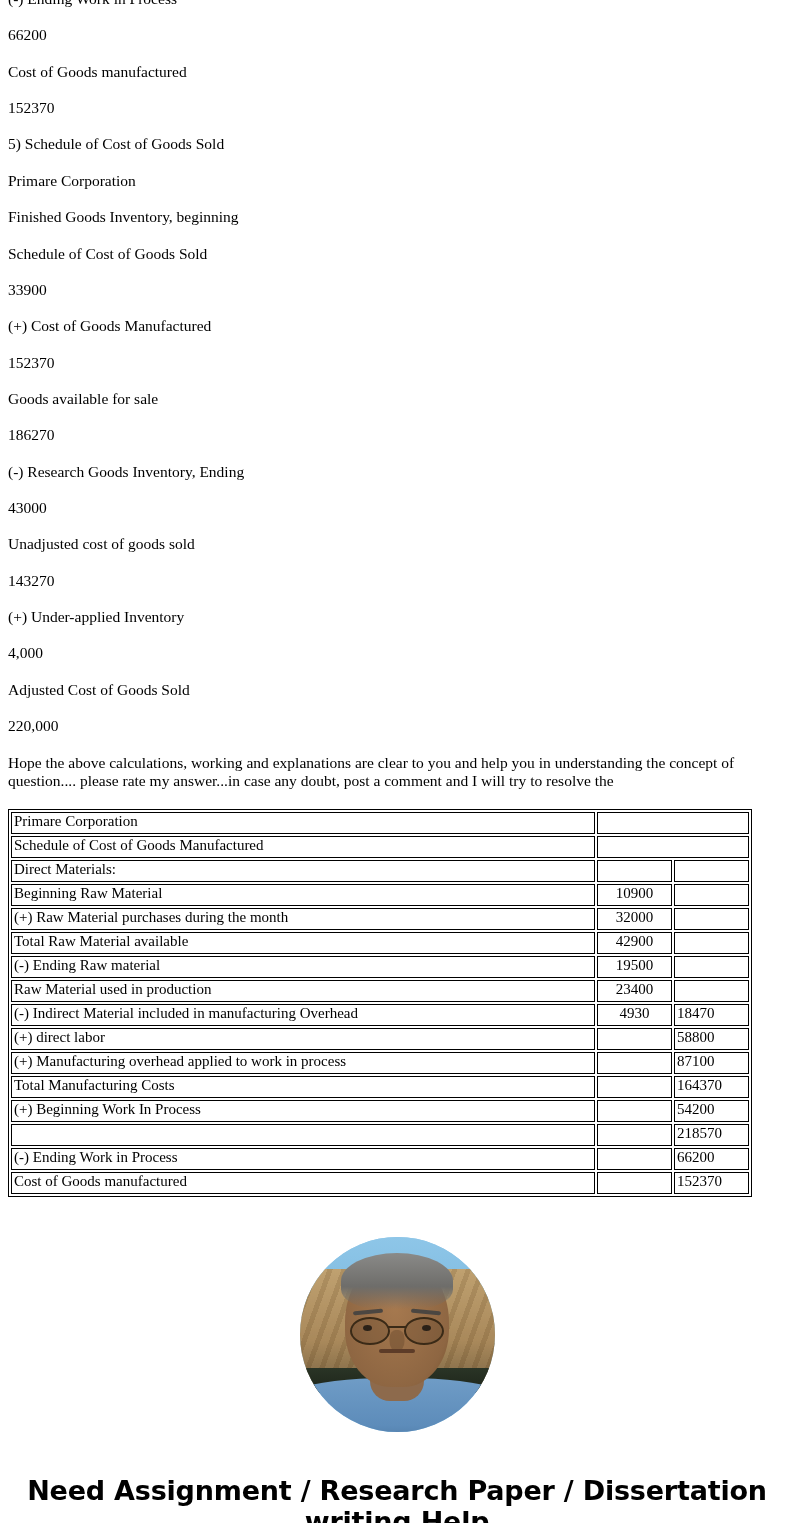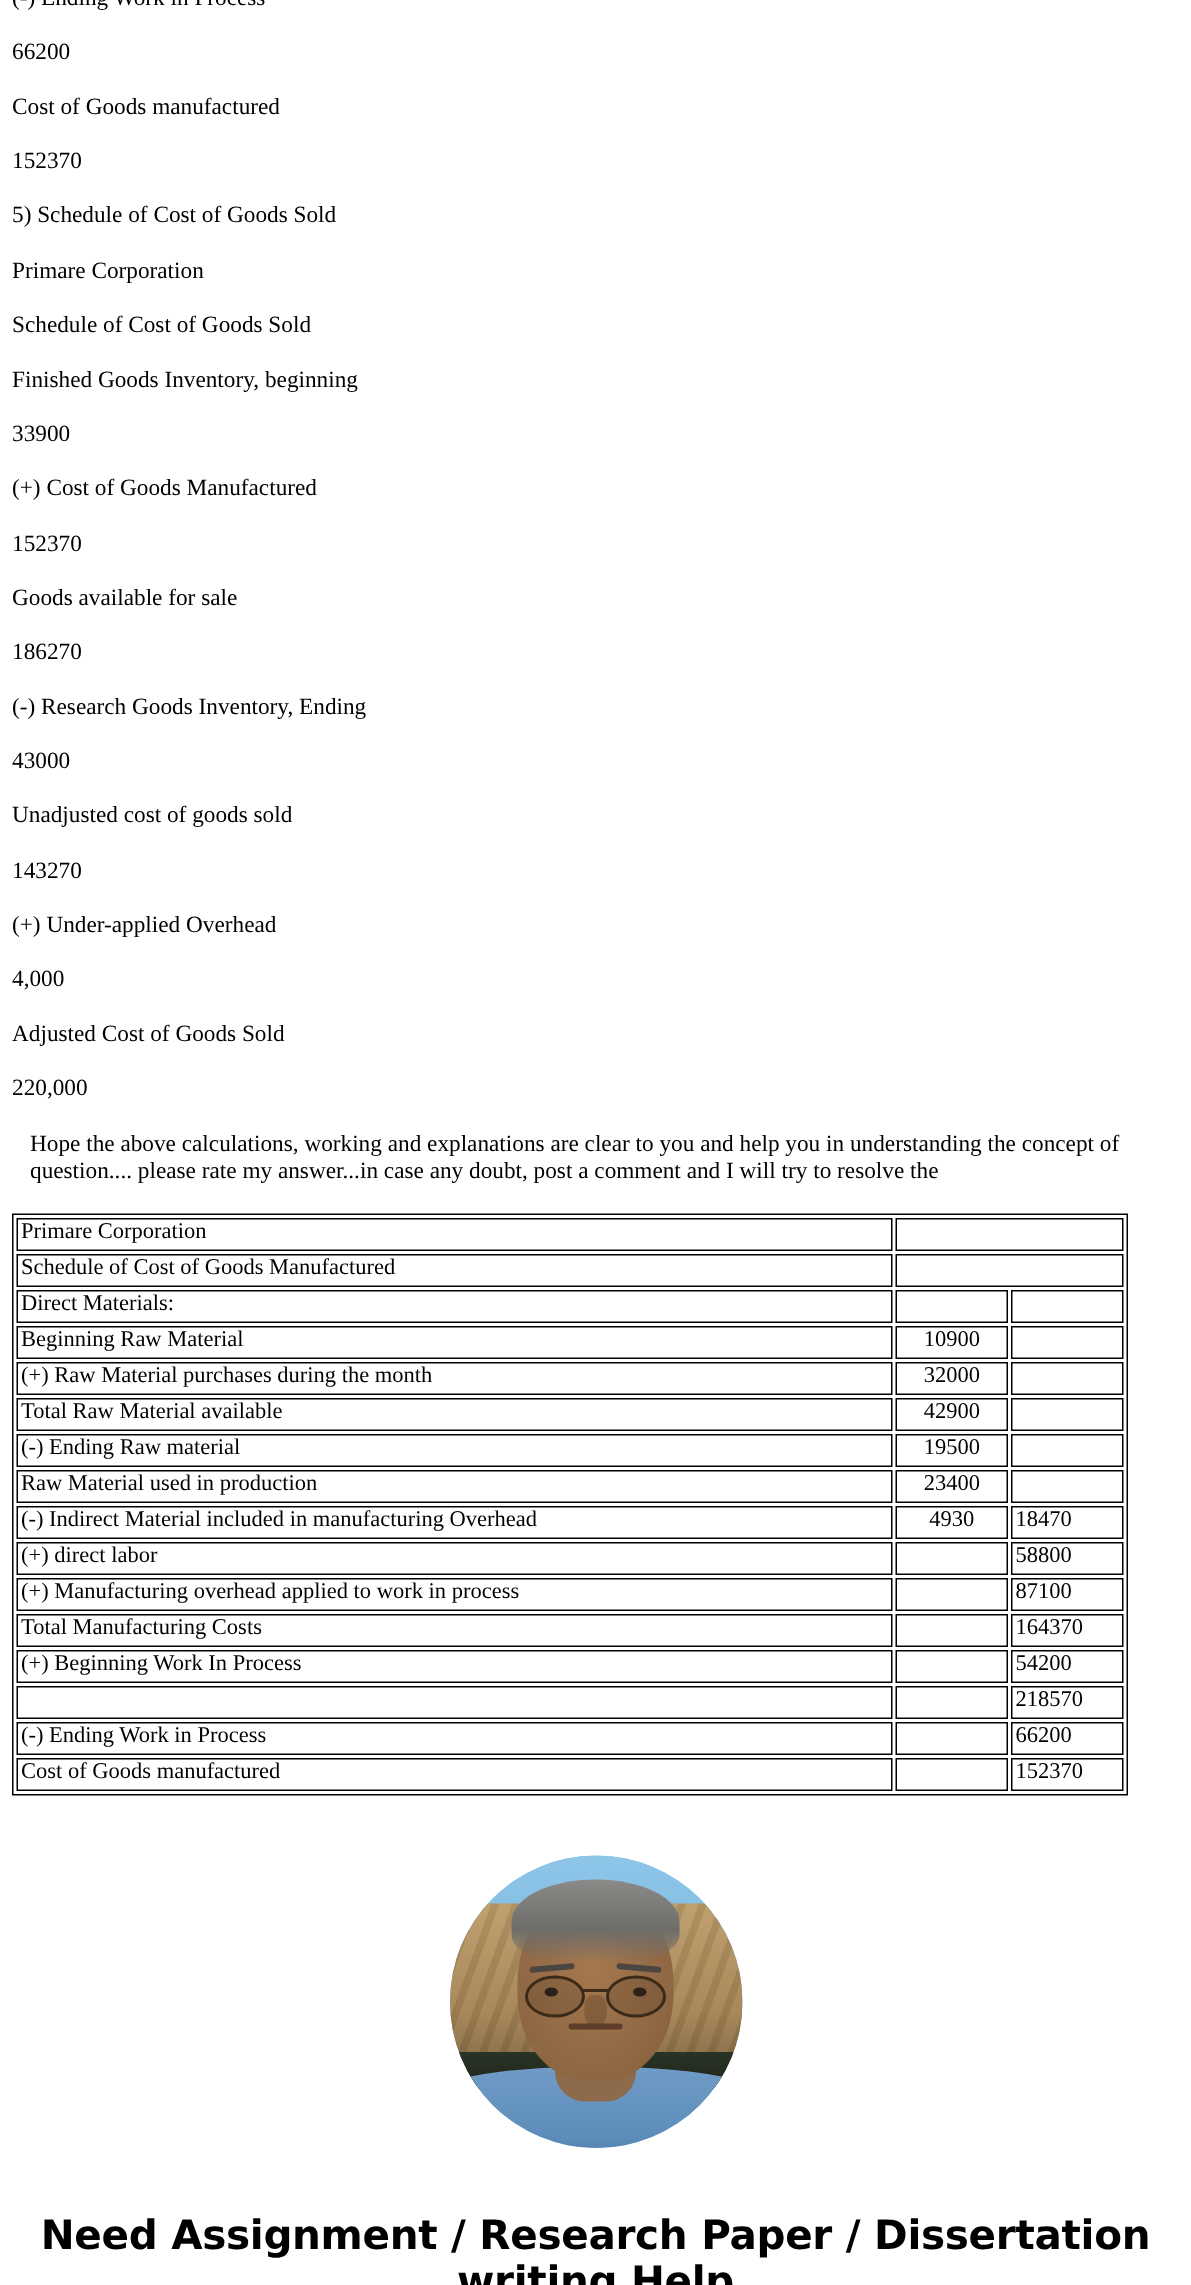--- a/index.html
+++ b/index.html
@@ -32,21 +32,21 @@
     line-height: 1.12;
     margin: 0 0 19px 0;
     white-space: pre-wrap;
   }
   .answer-line.first {
     margin-bottom: 19px;
   }
   .closing-note {
     font-size: 15.5px;
     line-height: 1.22;
-    margin: 0 0 18px 12px;
+    margin: 0 0 18px 0;
     max-width: 770px;
   }
 
   
   .table-wrap {
     padding: 0 8px;
     margin-top: 4px;
   }
   table.schedule {
     border-collapse: separate;
@@ -235,32 +235,32 @@
 
 <div class="doc">
 
   <div class="answer-block">
     <p class="answer-line first">(-) Ending Work in Process</p>
     <p class="answer-line">66200</p>
     <p class="answer-line">Cost of Goods manufactured</p>
     <p class="answer-line">152370</p>
     <p class="answer-line">5) Schedule of Cost of Goods Sold</p>
     <p class="answer-line">Primare Corporation</p>
+    <p class="answer-line">Finished Goods Inventory, beginning</p>
     <p class="answer-line">Schedule of Cost of Goods Sold</p>
-    <p class="answer-line">Finished Goods Inventory, beginning</p>
     <p class="answer-line">33900</p>
     <p class="answer-line">(+) Cost of Goods Manufactured</p>
     <p class="answer-line">152370</p>
     <p class="answer-line">Goods available for sale</p>
     <p class="answer-line">186270</p>
     <p class="answer-line">(-) Research Goods Inventory, Ending</p>
     <p class="answer-line">43000</p>
     <p class="answer-line">Unadjusted cost of goods sold</p>
     <p class="answer-line">143270</p>
-    <p class="answer-line">(+) Under-applied Overhead</p>
+    <p class="answer-line">(+) Under-applied Inventory</p>
     <p class="answer-line">4,000</p>
     <p class="answer-line">Adjusted Cost of Goods Sold</p>
     <p class="answer-line">220,000</p>
     <p class="closing-note">Hope the above calculations, working and explanations are clear to you and help you in understanding the concept of question.... please rate my answer...in case any doubt, post a comment and I will try to resolve the</p>
   </div>
 
   <div class="table-wrap">
     <table class="schedule">
       <tbody>
         <tr>

